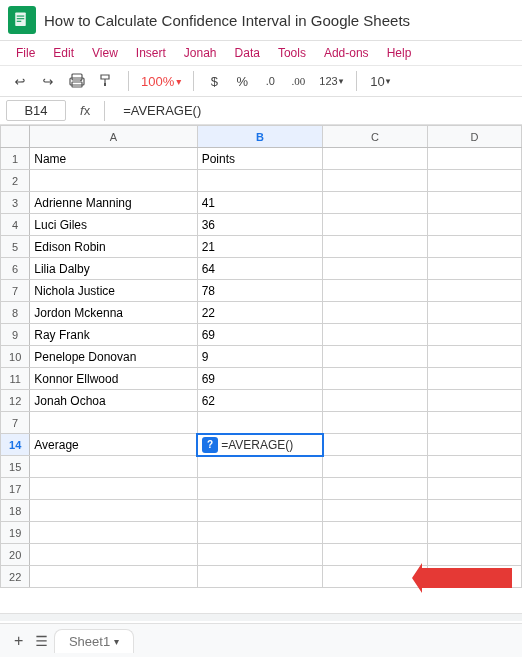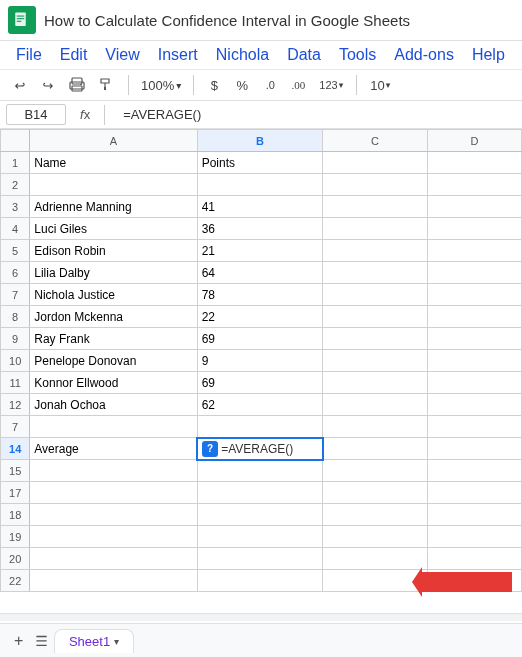--- a/index.html
+++ b/index.html
@@ -14,34 +14,34 @@
       display: flex; align-items: center; justify-content: center; margin-right: 8px; flex-shrink: 0;
     }
     #title-bar .sheets-icon svg { width: 18px; height: 18px; }
 
     
     #menu-bar {
       display: flex; align-items: center; padding: 2px 8px; background: #fff; border-bottom: 1px solid #e8e8e8;
       gap: 2px;
     }
     #menu-bar .menu-item {
-      padding: 3px 8px; font-size: 16px; color: #1d4ed8; cursor: pointer; border-radius: 3px;
+      padding: 3px 8px; font-size: 12px; color: #be185d; cursor: pointer; border-radius: 3px;
     }
 
     
     #toolbar {
       display: flex; align-items: center; padding: 4px 8px; background: #fff; border-bottom: 1px solid #e0e0e0;
       gap: 4px; flex-wrap: nowrap;
     }
     .toolbar-btn {
       padding: 3px 5px; cursor: pointer; border-radius: 3px; font-size: 13px; color: #444;
       display: flex; align-items: center; justify-content: center; min-width: 24px;
     }
     .toolbar-sep { width: 1px; height: 20px; background: #ccc; margin: 0 4px; }
-    .zoom-control { display: flex; align-items: center; font-size: 13px; color: #404040; padding: 2px 4px; }
+    .zoom-control { display: flex; align-items: center; font-size: 13px; color: #ef4444; padding: 2px 4px; }
 
     
     #formula-bar {
       display: flex; align-items: center; padding: 3px 6px; background: #fff; border-bottom: 1px solid #e0e0e0;
       gap: 14px;
     }
     #cell-ref-box {
       width: 60px; border: 1px solid #ccc; padding: 2px 5px; font-size: 13px; text-align: center;
       border-radius: 2px; color: #333;
     }
@@ -143,21 +143,21 @@
       </svg>
     </div>
     <span style="font-size:15px;color:#333;">How to Calculate Confidence Interval in Google Sheets</span>
   </div>
 
   <div id="menu-bar">
     <span class="menu-item">File</span>
     <span class="menu-item">Edit</span>
     <span class="menu-item">View</span>
     <span class="menu-item">Insert</span>
-    <span class="menu-item">Nichola</span>
+    <span class="menu-item">Jonah</span>
     <span class="menu-item">Data</span>
     <span class="menu-item">Tools</span>
     <span class="menu-item">Add-ons</span>
     <span class="menu-item">Help</span>
   </div>
 
   <div id="toolbar">
     <div class="toolbar-btn">↩</div>
     <div class="toolbar-btn">↪</div>
     <div class="toolbar-btn">
@@ -378,18 +378,18 @@
       </svg>
     </div>
   </div>
 
   <div id="scroll-area" style="height:8px;background:#f1f3f4;border-top:1px solid #e0e0e0;"></div>
 
   <div id="sheet-tabs" style="display:flex;align-items:center;padding:4px 8px;background:#f8f9fa;border-top:1px solid #e0e0e0;height:34px;">
     <div class="tab-btn" style="font-size:16px;padding:2px 6px;">+</div>
     <div class="tab-btn" style="font-size:14px;padding:2px 6px;">☰</div>
     <div class="sheet-tab">
-      <span style="color:#6d28d9;font-weight:500;">Sheet1</span>
+      <span style="color:#737373;font-weight:500;">Sheet1</span>
       <span class="chevron" style="font-size:10px;color:#555;">▾</span>
     </div>
   </div>
 
 </div>
 
 </body></html>

